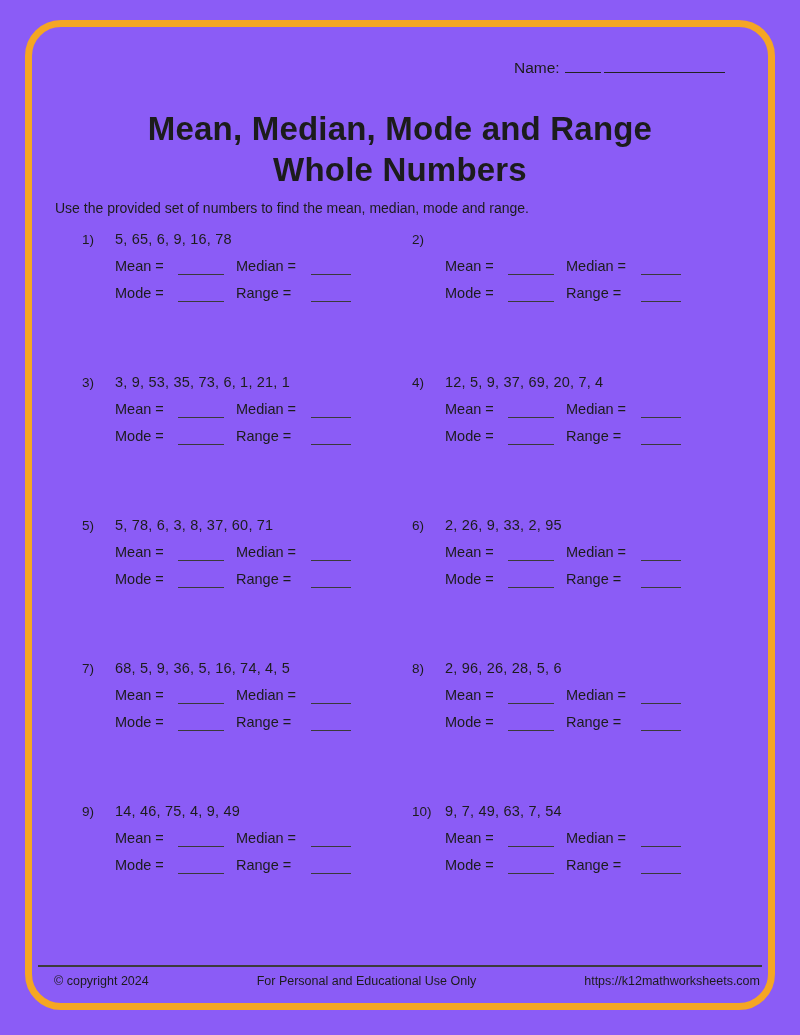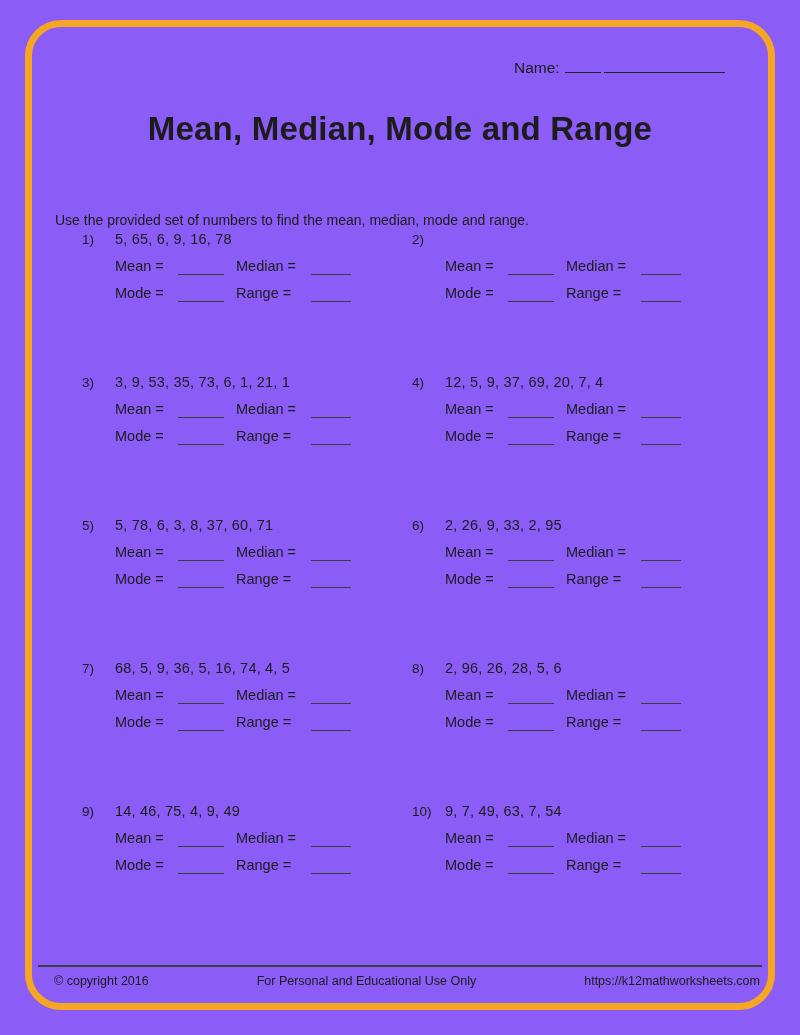--- a/index.html
+++ b/index.html
@@ -42,21 +42,20 @@
     font-weight: 700;
     font-size: 33px;
     line-height: 41px;
     letter-spacing: 0.2px;
   }
 
   .instructions {
     position: absolute;
     left: 55px; top: 200px;
     font-size: 14px;
-    margin-top: 12px;
   }
 
   .problems {
     position: absolute;
     left: 82px; top: 226px;
     width: 660px;
     display: grid;
     grid-template-columns: 330px 330px;
     grid-auto-rows: 143px;
   }
@@ -98,20 +97,21 @@
   <div class="frame"></div>
 
   <div class="name-row">
     <span>Name:</span>
     <span class="nline seg1"></span>
     <span class="nline seg2"></span>
   </div>
 
   <div class="title">
     <div>Mean, Median, Mode and Range</div>
+    <div>Whole Numbers</div>
   </div>
 
   <div class="instructions">Use the provided set of numbers to find the mean, median, mode and range.</div>
 
   <div class="problems" id="problems-grid">
     <div class="problem">
       <div class="prow">
         <span class="pnum">1)</span>
         <span class="pnumbers">5, 65, 6, 9, 16, 78</span>
       </div>
@@ -294,18 +294,18 @@
       <div class="prow prow-answers">
         <span class="plabel w1">Mode =</span>
         <span class="blank"></span>
         <span class="plabel w2">Range =</span>
         <span class="blank blank-sm"></span>
       </div>
     </div>
   </div>
 
   <div class="footer">
-    <span class="f-left">© copyright 2016</span>
+    <span class="f-left">© copyright 2024</span>
     <span class="f-center">For Personal and Educational Use Only</span>
     <span class="f-right">https://k12mathworksheets.com</span>
   </div>
 
 </div>
 
 </body></html>

